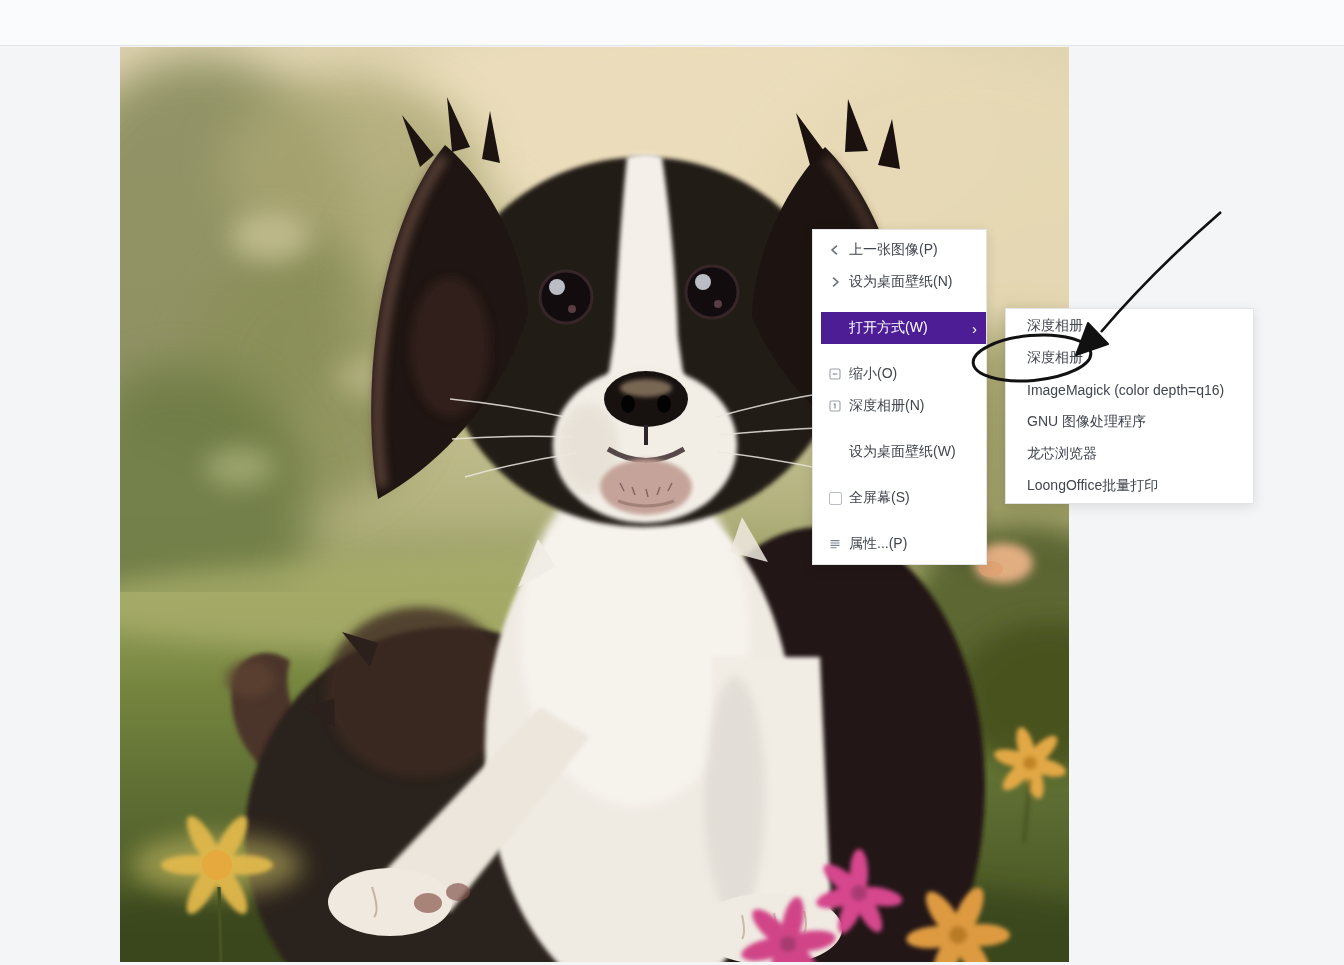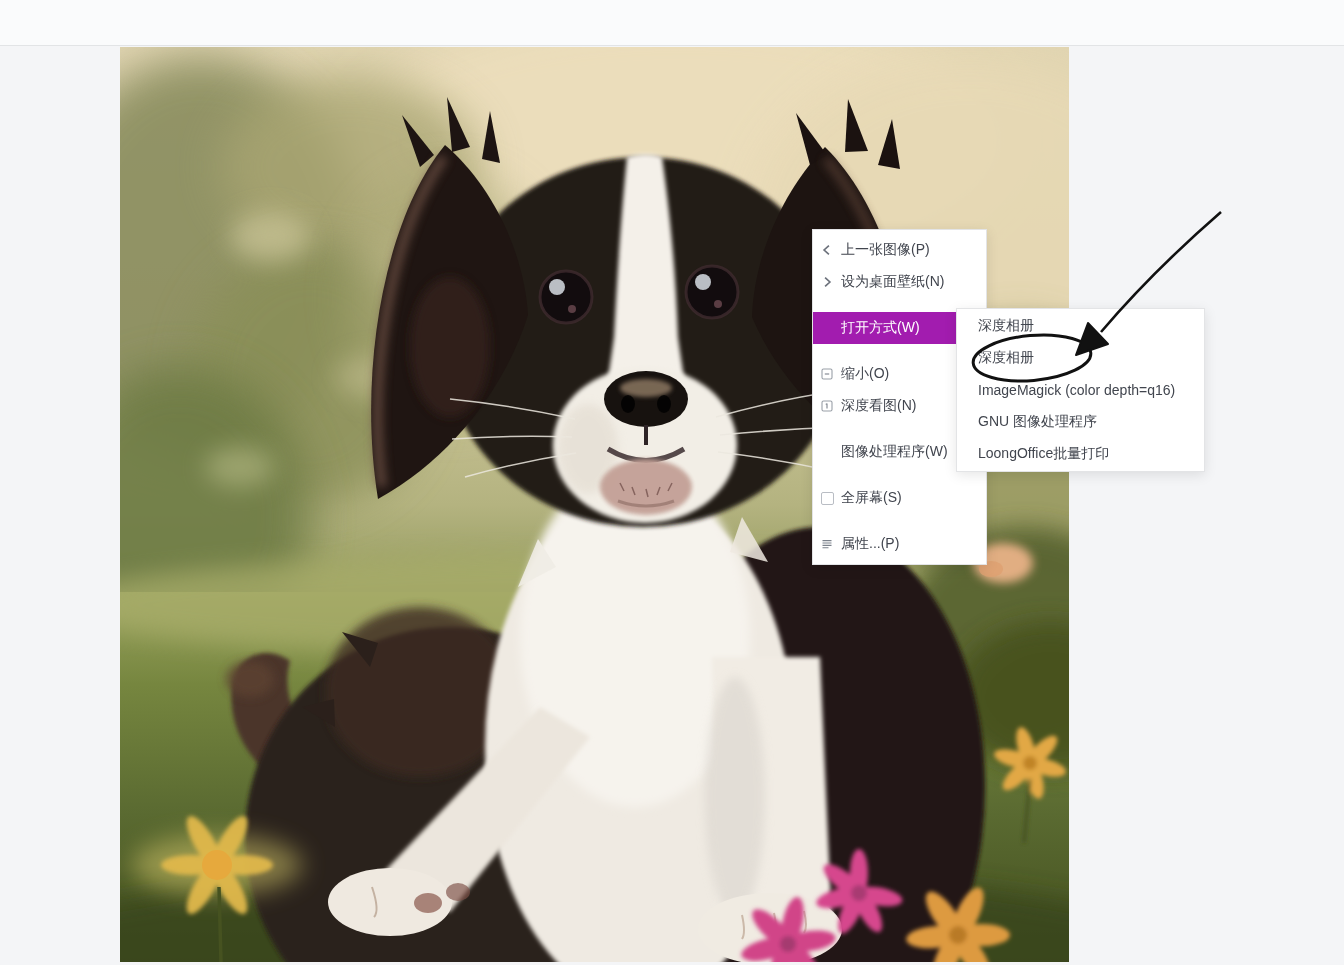--- a/index.html
+++ b/index.html
@@ -20,27 +20,27 @@
   .photo svg { display:block; }
 
   
   .menu {
     position:absolute; background:#ffffff;
     border:1px solid #e3e4e6;
     box-shadow:0 3px 12px rgba(0,0,0,.10);
     color:#41454e; font-size:14px; z-index:10;
   }
   .main-menu { left:812px; top:229px; width:175px; padding:4px 0; }
-  .submenu   { left:956px; top:308px; width:249px; padding:1px 0; z-index:11; }
-
-  .mi { height:32px; display:flex; align-items:center; padding-right:9px; cursor:default; }
+  .submenu   { left:1005px; top:308px; width:249px; padding:1px 0; z-index:11; }
+
+  .mi { height:32px; display:flex; align-items:center; padding-right:9px; cursor:default;margin-left:8px; }
   .mi .ic { flex:0 0 28px; display:flex; align-items:center; justify-content:center; }
   .mi .lb { flex:1 1 auto; white-space:nowrap; }
   .mi .sub-arrow { margin-left:auto; font-size:15px; color:#5a6170; line-height:1; }
-  .mi.highlight { background:#a21caf; color:#ffffff; }
+  .mi.highlight { background:#4c1d95; color:#ffffff; }
   .mi.highlight .sub-arrow { color:#ffffff; }
   .gap { height:14px; }
 
   .smi { height:32px; display:flex; align-items:center; padding:0 10px 0 21px; white-space:nowrap; cursor:default; }
 
   .cb { width:13px; height:13px; border:1px solid #b9bdc4; border-radius:2px; background:#fff;
         display:flex; align-items:center; justify-content:center; }
   .cb.checked { background:#2b7cf0; border-color:#2b7cf0; }
 
   .iconsvg { display:block; }
@@ -285,28 +285,28 @@
     <span class="lb">缩小(O)</span>
   </div>
 
   <div class="mi">
     <span class="ic">
       <svg class="iconsvg" width="12" height="12" viewBox="0 0 12 12">
           <rect x="1" y="1" width="10" height="10" rx="1.5" fill="none" stroke="#9aa0a8" stroke-width="1.1"></rect>
           <path d="M6,3.6 V8.4 M4.7,4.4 L6,3.6" stroke="#7c828c" stroke-width="1.1" fill="none"></path>
         </svg>
     </span>
-    <span class="lb">深度看图(N)</span>
+    <span class="lb">深度相册(N)</span>
   </div>
 
   <div class="gap"></div>
 
   <div class="mi">
     <span class="ic"></span>
-    <span class="lb">图像处理程序(W)</span>
+    <span class="lb">设为桌面壁纸(W)</span>
   </div>
 
   <div class="gap"></div>
 
 
 
   <div class="mi">
     <span class="ic">
         <span class="cb"></span>
       </span>
@@ -330,20 +330,23 @@
     <span class="lb">深度相册</span>
   </div>
   <div class="smi">
     <span class="lb">深度相册</span>
   </div>
   <div class="smi">
     <span class="lb">ImageMagick (color depth=q16)</span>
   </div>
   <div class="smi">
     <span class="lb">GNU 图像处理程序</span>
+  </div>
+  <div class="smi">
+    <span class="lb">龙芯浏览器</span>
   </div>
   <div class="smi">
     <span class="lb">LoongOffice批量打印</span>
   </div>
 </div>
 
 <svg class="annotation" viewBox="0 0 1344 965">
   <ellipse cx="1032" cy="358" rx="59" ry="22.5" transform="rotate(-5 1032 358)" fill="none" stroke="#111111" stroke-width="3" stroke-linecap="round"></ellipse>
   <g>
     <path d="M 1221,212 Q 1152,272 1101,332" fill="none" stroke="#111111" stroke-width="2.6"></path>

